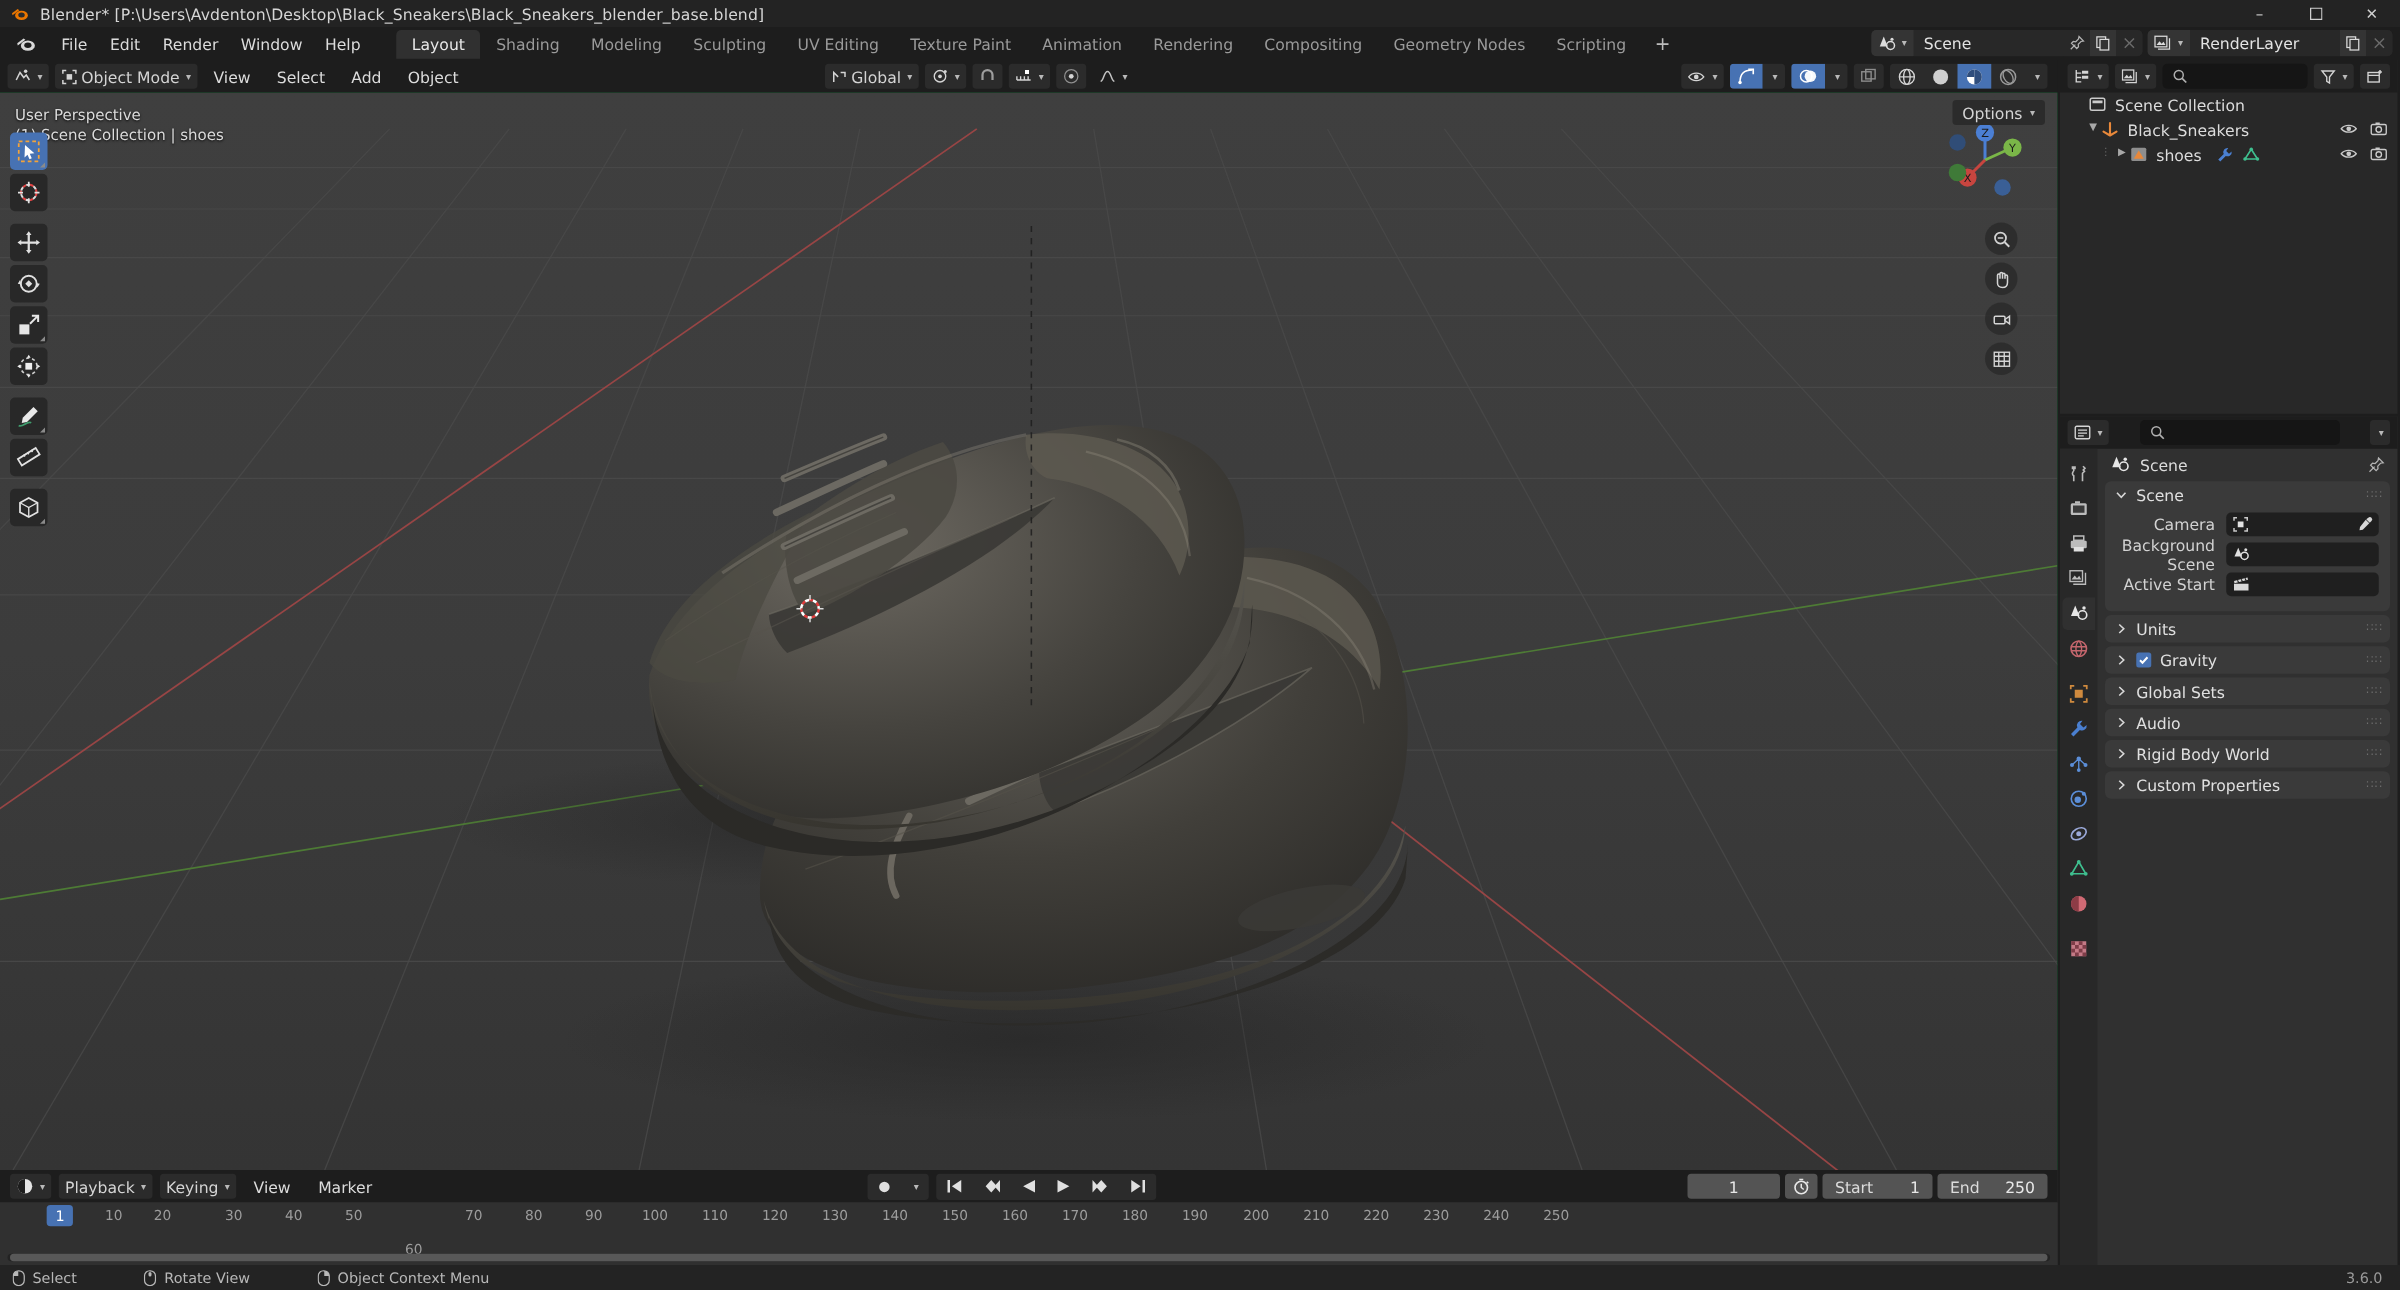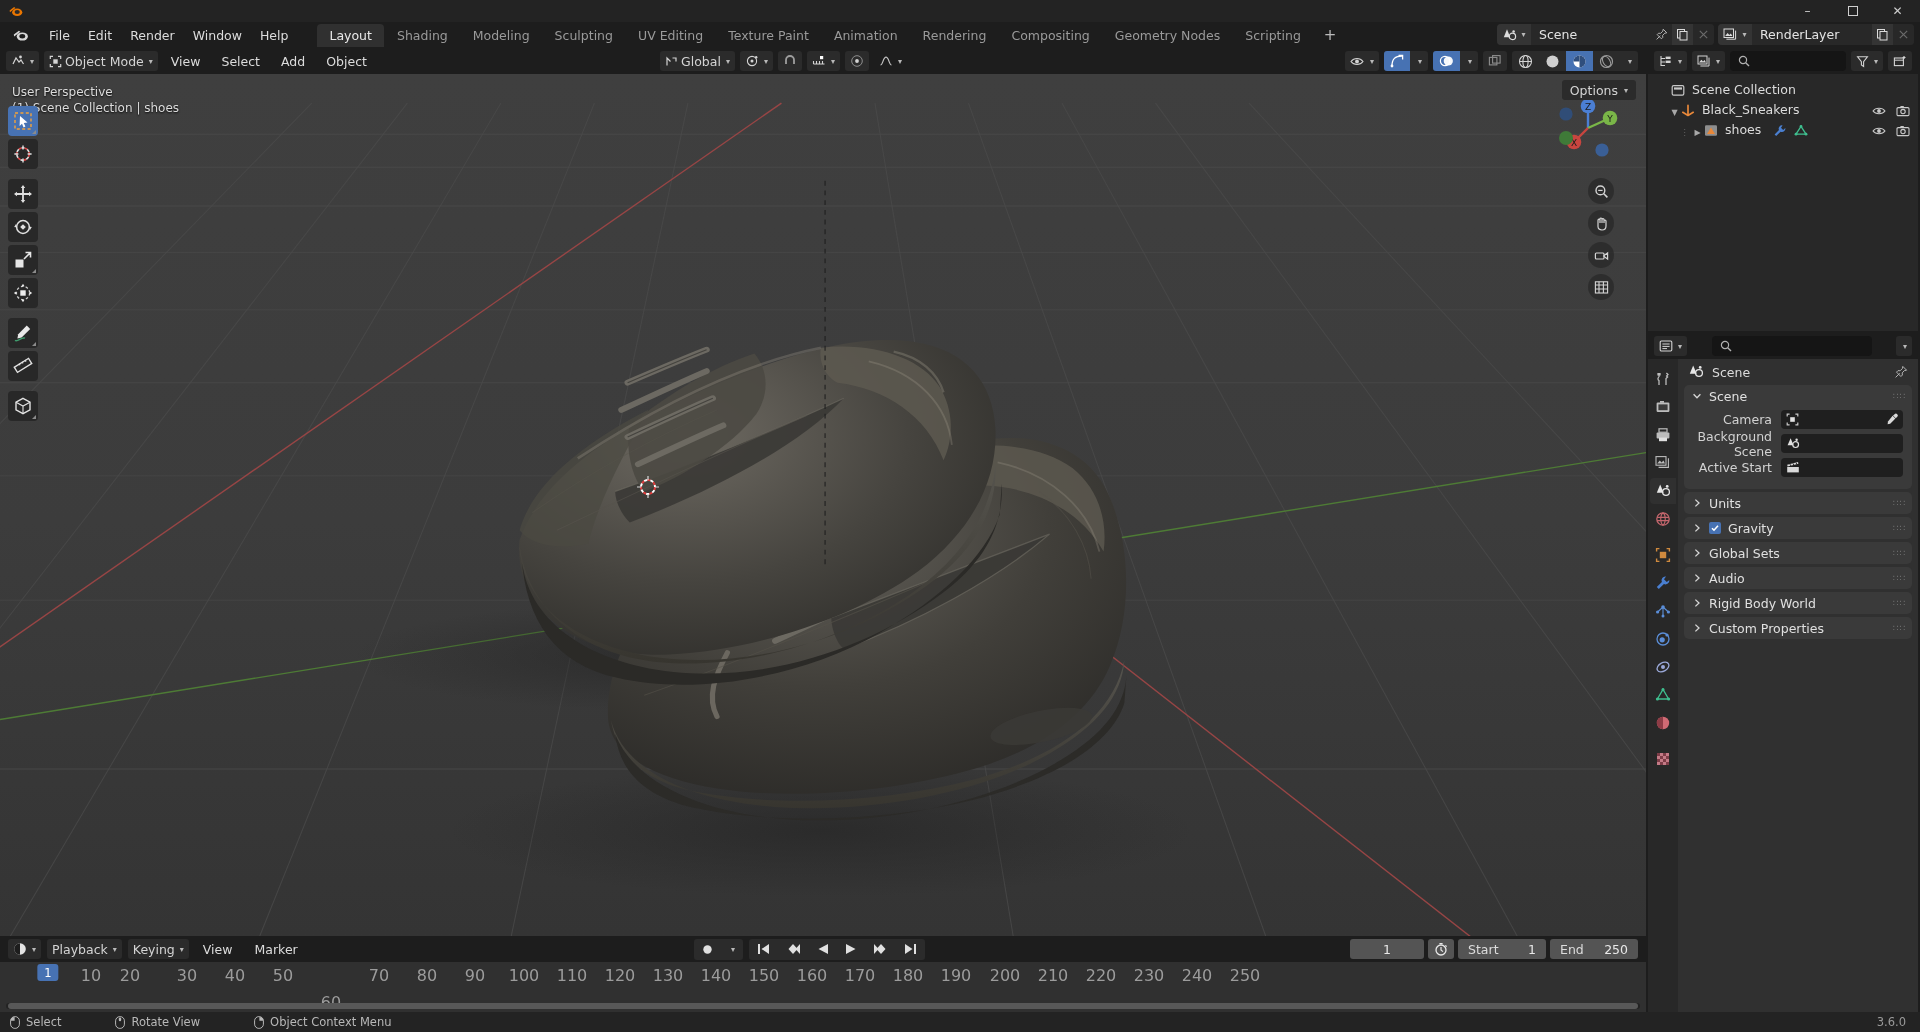--- a/index.html
+++ b/index.html
@@ -88,38 +88,38 @@
   .tl-header { height: 26px; background: #1d1d1d; display: flex; align-items: center; gap: 6px;
                padding: 0 8px; position: relative; flex: 0 0 26px; }
   .tl-playgroup { display: flex; align-items: center; background: #2b2b2b; border-radius: 3px; overflow: hidden; height: 21px; }
   .tl-playgroup > div { padding: 0 8px; height: 21px; display: flex; align-items: center; justify-content: center; }
   .tl-right { position: absolute; right: 8px; top: 3px; display: flex; align-items: center; gap: 4px; }
   .numfield { height: 20px; background: #545454; border-radius: 3px; display: flex; align-items: center;
               justify-content: center; font-size: 12.5px; color: #e8e8e8; padding: 0 10px; min-width: 74px; }
   .numfield.pair { justify-content: space-between; gap: 16px; min-width: 88px; }
   .numfield .lbl { color: #dcdcdc; }
   .tl-ruler { flex: 1 1 auto; position: relative; background: #303030; overflow: hidden; }
-  .tl-tick { position: absolute; top: 4px; font-size: 16px; color: #9c9c9c; transform: translateX(-50%); }
+  .tl-tick { position: absolute; top: 4px; font-size: 11px; color: #9c9c9c; transform: translateX(-50%); }
   .tl-playhead { position: absolute; top: 2px; height: 17px; background: #4772b3; border-radius: 3px;
                  display: flex; align-items: center; justify-content: center; font-size: 11.5px;
                  color: #fff; padding: 0 7px; transform: translateX(-50%); }
   .tl-scroll { position: absolute; left: 6px; right: 6px; bottom: 3px; height: 6px;
                background: #232323; border-radius: 3px; }
   .tl-scroll i { position: absolute; left: 2px; right: 2px; top: 0; bottom: 0; background: #585858; border-radius: 3px; display:block; }
 
   
   .outliner { flex: 0 0 283px; display: flex; flex-direction: column; background: #282828; }
   .ol-header { height: 26px; background: #1d1d1d; display: flex; align-items: center; gap: 5px;
                padding: 0 6px; flex: 0 0 26px; }
   .searchbox { flex: 1 1 auto; height: 20px; background: #151515; border-radius: 4px;
                display: flex; align-items: center; padding: 0 8px; gap: 6px; }
   .searchbox input { background: transparent; border: 0; outline: none; color: #d9d9d9;
                      font-size: 12.5px; width: 100%; font-family: inherit; }
   .ol-body { flex: 1 1 auto; padding-top: 3px; overflow: hidden; }
-  .ol-row { height: 20px; display: flex; align-items: flex-end; padding-right: 8px;
+  .ol-row { height: 20px; display: flex; align-items: flex-start; padding-right: 8px;
             font-size: 12.5px; color: #dcdcdc; position: relative; }
   .ol-row .rgt { position: absolute; right: 8px; display: flex; gap: 10px; align-items: center; }
   .disc { width: 13px; text-align: center; color: #a8a8a8; font-size: 8px; flex: 0 0 13px; }
 
   
   .props { flex: 1 1 auto; display: flex; flex-direction: column; background: #303030; min-height: 0; margin-top: 2px; }
   .pr-header { height: 26px; background: #1d1d1d; display: flex; align-items: center; gap: 6px;
                padding: 0 6px; flex: 0 0 26px; }
   .pr-body { flex: 1 1 auto; display: flex; min-height: 0; }
   .pr-tabs { flex: 0 0 30px; background: #282828; display: flex; flex-direction: column;
@@ -160,20 +160,21 @@
 <div class="app">
 
   <div class="titlebar">
     <span class="blogo ic">
       <svg width="16" height="16" viewBox="0 0 16 16">
         <path d="M2 9.2 L7.4 5.1 L6.1 4.1 L1.6 7.6 Z" fill="#ea7600"></path>
         <ellipse cx="9.2" cy="9.3" rx="5.1" ry="3.7" fill="#ea7600"></ellipse>
         <ellipse cx="9.2" cy="9.0" rx="2.6" ry="2.0" fill="#2b2b2b"></ellipse>
       </svg>
     </span>
+    <span class="ttext">Blender* [P:\Users\Avdenton\Desktop\Black_Sneakers\Black_Sneakers_blender_base.blend]</span>
     <div class="wbtns">
       <div class="wbtn">–</div>
       <div class="wbtn">
         <svg width="10" height="10" viewBox="0 0 10 10">
             <rect x="0.5" y="0.5" width="9" height="9" fill="none" stroke="#cfcfcf"></rect>
           </svg>
       </div>
       <div class="wbtn close">✕</div>
     </div>
   </div>

